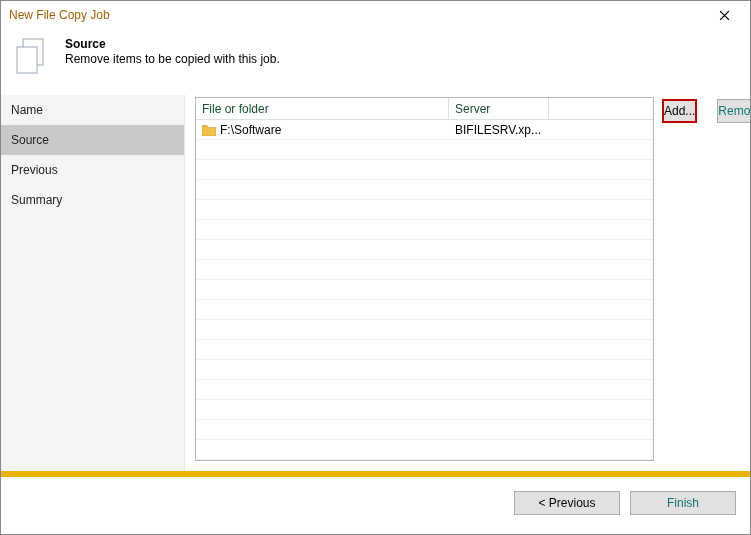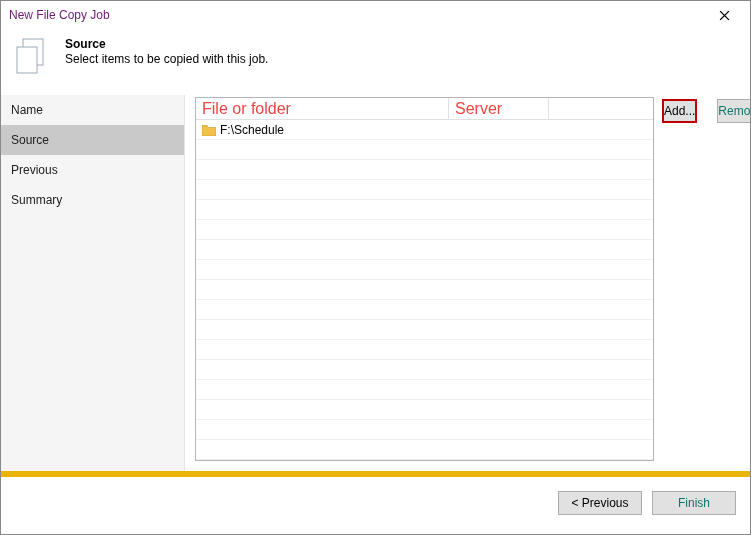--- a/index.html
+++ b/index.html
@@ -1,55 +1,55 @@
 <!DOCTYPE html>
 <html><head>
   <meta charset="utf-8">
   <style>
     * { box-sizing: border-box; margin: 0; padding: 0; font-family: "Segoe UI", Tahoma, sans-serif; }
     body { width: 751px; height: 535px; background: #fff; overflow: hidden; position: relative; border: 1px solid #888; }
 
     .titlebar { display: flex; align-items: center; justify-content: space-between; padding: 4px 8px 2px 8px; height: 26px; }
-    .titlebar-title { font-size: 12px; color: #701a75; }
+    .titlebar-title { font-size: 12px; color: #a16207; }
     .close-btn { width: 36px; height: 22px; display: flex; align-items: center; justify-content: center; cursor: pointer; }
     .close-btn svg { width: 11px; height: 11px; }
 
     .header { display: flex; align-items: flex-start; padding: 8px 10px 18px 10px; gap: 14px; }
     .header-icon { width: 40px; height: 42px; flex-shrink: 0; display:flex; align-items:center; justify-content:center;}
     .header-text { padding-top: 2px; }
     .header-title { font-size: 12px; font-weight: 700; color: #000; }
     .header-subtitle { font-size: 12px; color: #000; margin-top: 1px; }
 
     .content-wrap { display: flex; height: 382px; border-bottom: 6px solid #eab308; }
     .sidebar { width: 184px; background: #f5f5f5; border-right: 1px solid #e6e6e6; }
     .sidebar-item { padding: 8px 10px; font-size: 12px; color: #222; cursor: pointer; }
     .sidebar-item.selected { background: #c9c9c9; }
     .sidebar-header { padding: 8px 10px; font-size: 12px; color: #222; background: #f5f5f5;}
 
     .main { flex: 1; padding: 2px 10px 10px 10px; display: flex; gap: 8px; }
     .table-box { flex: 1; border: 1px solid #b5b5b5; background: #fff; display: flex; flex-direction: column; overflow: hidden; }
     .table-head { display: flex; height: 22px; background: #fff; }
-    .th { font-size: 16px; padding: 3px 6px; border-right: 1px solid #e0e0e0; border-bottom: 1px solid #e0e0e0; color: #ef4444; display:flex; align-items:center;}
+    .th { font-size: 12px; padding: 3px 6px; border-right: 1px solid #e0e0e0; border-bottom: 1px solid #e0e0e0; color: #14532d; display:flex; align-items:center;}
     .th.last { flex: 1; border-right: none; }
     .col-file { width: 253px; }
     .col-server { width: 100px; }
     .table-body { flex: 1; overflow: hidden; }
     .tr { display: flex; height: 20px; border-bottom: 1px solid #f0f0f0; font-size: 12px; align-items:center;}
     .td { padding: 2px 6px; display:flex; align-items:center; gap:4px;}
     .td.col-file { width: 253px; }
     .td.col-server { width: 100px; }
     .folder-icon { width: 14px; height: 12px; display:inline-block; flex-shrink:0;}
 
     .side-buttons { width: 78px; display: flex; flex-direction: row; gap: 20px; padding-top: 2px;}
     .btn { height: 24px; border: 1px solid #adadad; background: #e1e1e1; font-size: 12px; cursor: pointer; display:flex; align-items:center; justify-content:center; }
     .btn:disabled, .btn.disabled { color: #0f766e; cursor: default; }
     .btn.highlight { border: 2px solid #c00000; }
 
     .footer { display: flex; justify-content: flex-end; gap: 10px; padding: 14px 14px; }
-    .footer .btn { width: 84px; }
+    .footer .btn { width: 106px; }
   </style>
 </head>
 <body>
 
 <div class="titlebar">
   <span class="titlebar-title">New File Copy Job</span>
   <div class="close-btn">
     <svg viewBox="0 0 10 10">
         <path d="M1 1 L9 9 M9 1 L1 9" stroke="#000" stroke-width="1.2" fill="none"></path>
       </svg>
@@ -58,21 +58,21 @@
 
 <div class="header">
   <div class="header-icon">
     <svg width="40" height="42" viewBox="0 0 40 42">
       <rect x="12" y="4" width="20" height="26" fill="#fff" stroke="#9aa8b8" stroke-width="1"></rect>
       <rect x="6" y="12" width="20" height="26" fill="#fff" stroke="#9aa8b8" stroke-width="1"></rect>
     </svg>
   </div>
   <div class="header-text">
     <div class="header-title">Source</div>
-    <div class="header-subtitle">Select items to be copied with this job.</div>
+    <div class="header-subtitle">Remove items to be copied with this job.</div>
   </div>
 </div>
 
 <div class="content-wrap">
   <div class="sidebar">
     <div class="sidebar-header">Name</div>
     <div class="sidebar-item selected">Source</div>
     <div class="sidebar-item">Previous</div>
     <div class="sidebar-item">Summary</div>
   </div>
@@ -86,22 +86,23 @@
       </div>
       <div class="table-body">
         <div class="tr">
           <div class="td col-file">
             <span class="folder-icon">
               <svg width="14" height="12" viewBox="0 0 14 12">
                   <path d="M0 2 L5 2 L6.5 3.5 L14 3.5 L14 12 L0 12 Z" fill="#f3c14b" stroke="#c99a2e" stroke-width="0.6"></path>
                   <path d="M0 2 L5 2 L6 1 L0 1 Z" fill="#e6b24a"></path>
                 </svg>
             </span>
-            <span>F:\Schedule</span>
+            <span>F:\Software</span>
           </div>
+          <div class="td col-server">BIFILESRV.xp...</div>
         </div>
         <div class="tr"></div>
         <div class="tr"></div>
         <div class="tr"></div>
         <div class="tr"></div>
         <div class="tr"></div>
         <div class="tr"></div>
         <div class="tr"></div>
         <div class="tr"></div>
         <div class="tr"></div>

